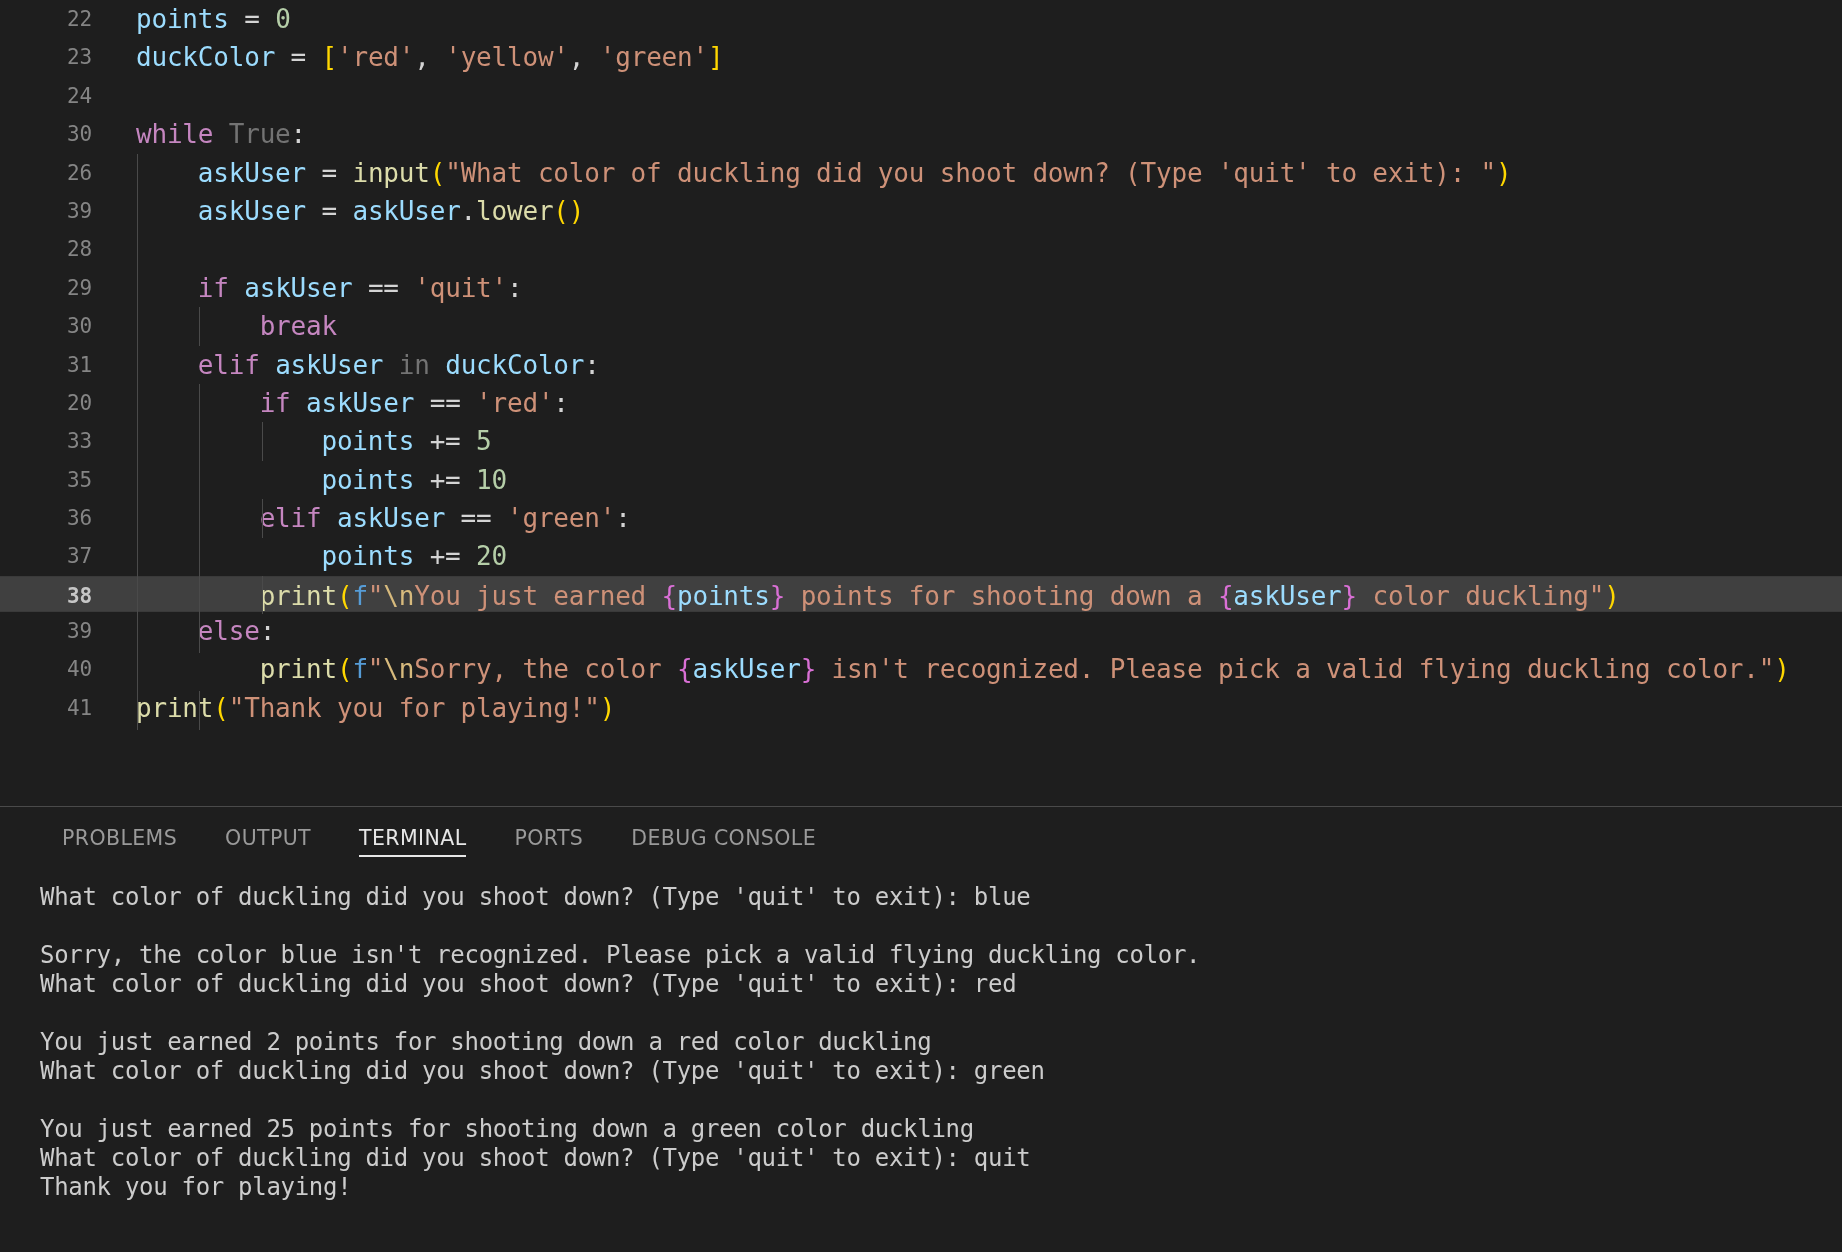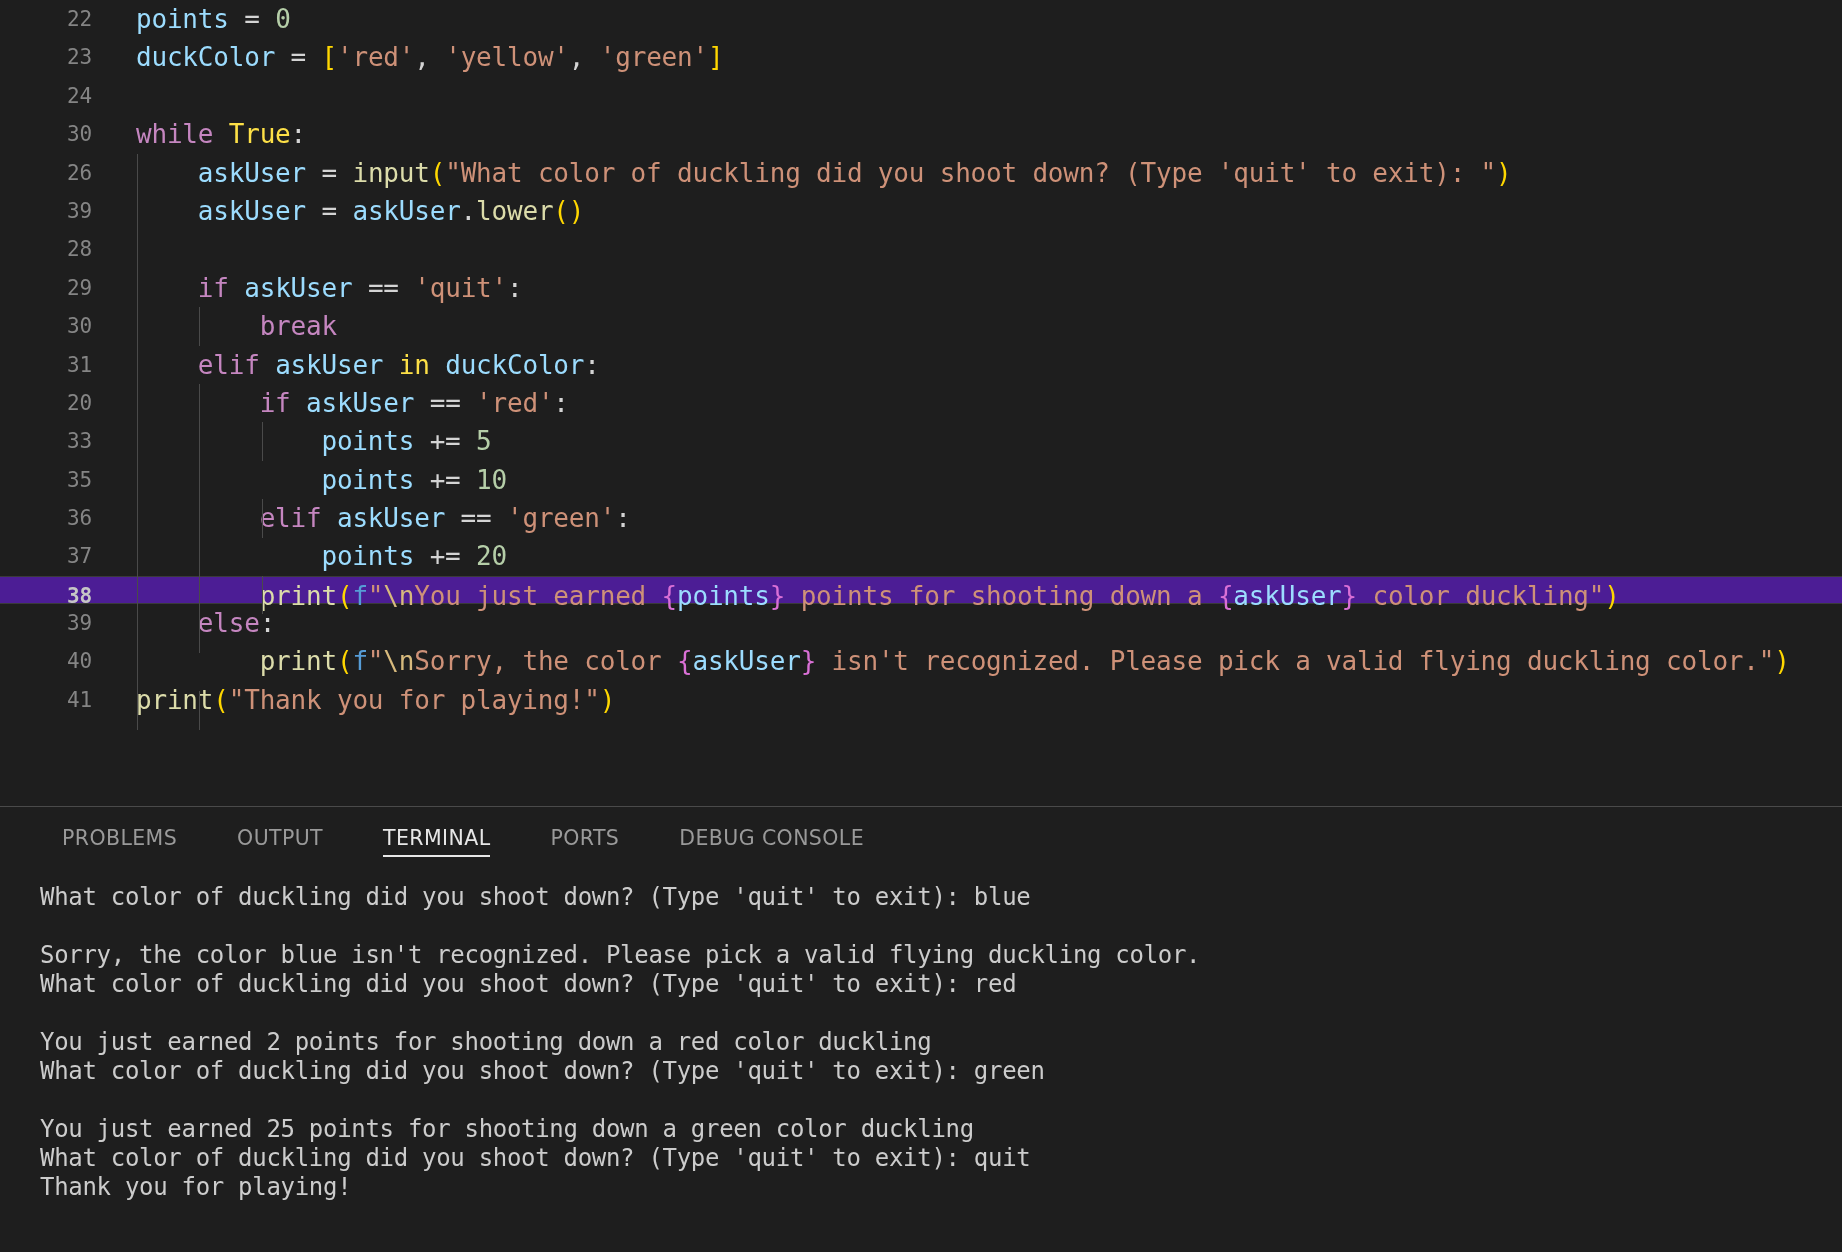--- a/index.html
+++ b/index.html
@@ -23,24 +23,24 @@
   .line {
     position: relative;
     height: 38.4px;
     line-height: 38.4px;
     white-space: pre;
     font-size: 26px;
     font-family: "DejaVu Sans Mono", monospace;
     letter-spacing: -0.2px;
   }
   .line.active {
-    background: #4c1d95;
+    background: #404040;
     border-top: 1px solid #3a3a3a;
     border-bottom: 1px solid #3a3a3a;
-    height: 28px;
+    height: 36px;
   }
   .gutter {
     position: absolute;
     left: 0; top: 0;
     width: 92px;
     text-align: right;
     color: #858585;
     font-size: 21px;
     font-family: "DejaVu Sans Mono", monospace;
     user-select: none;
@@ -54,21 +54,21 @@
 
   
   .iguide {
     position: absolute;
     width: 1px;
     background: #4a4a4a;
   }
 
   
   .t-kw   { color: #c586c0; }   
-  .t-blue { color: #fde047; }   
+  .t-blue { color: #737373; }   
   .t-var  { color: #9cdcfe; }   
   .t-fn   { color: #dcdcaa; }   
   .t-str  { color: #ce9178; }   
   .t-num  { color: #b5cea8; }   
   .t-op   { color: #d4d4d4; }   
   .t-par  { color: #ffd700; }   
   .t-par2 { color: #da70d6; }   
   .t-esc  { color: #d7ba7d; }   
   .t-fpfx { color: #569cd6; }   
   .t-plain{ color: #d4d4d4; }
@@ -79,21 +79,21 @@
     background: #1e1e1e;
     border-top: 1px solid #4a4a4a;
     display: flex;
     flex-direction: column;
   }
   .panel-tabs {
     height: 62px;
     display: flex;
     align-items: center;
     padding-left: 38px;
-    gap: 12px;
+    gap: 0px;
   }
   .ptab {
     position: relative;
     font-family: "DejaVu Sans", sans-serif;
     font-size: 20.5px;
     letter-spacing: 0.4px;
     color: #9a9a9a;
     padding: 0 24px;
     height: 62px;
     display: flex;

